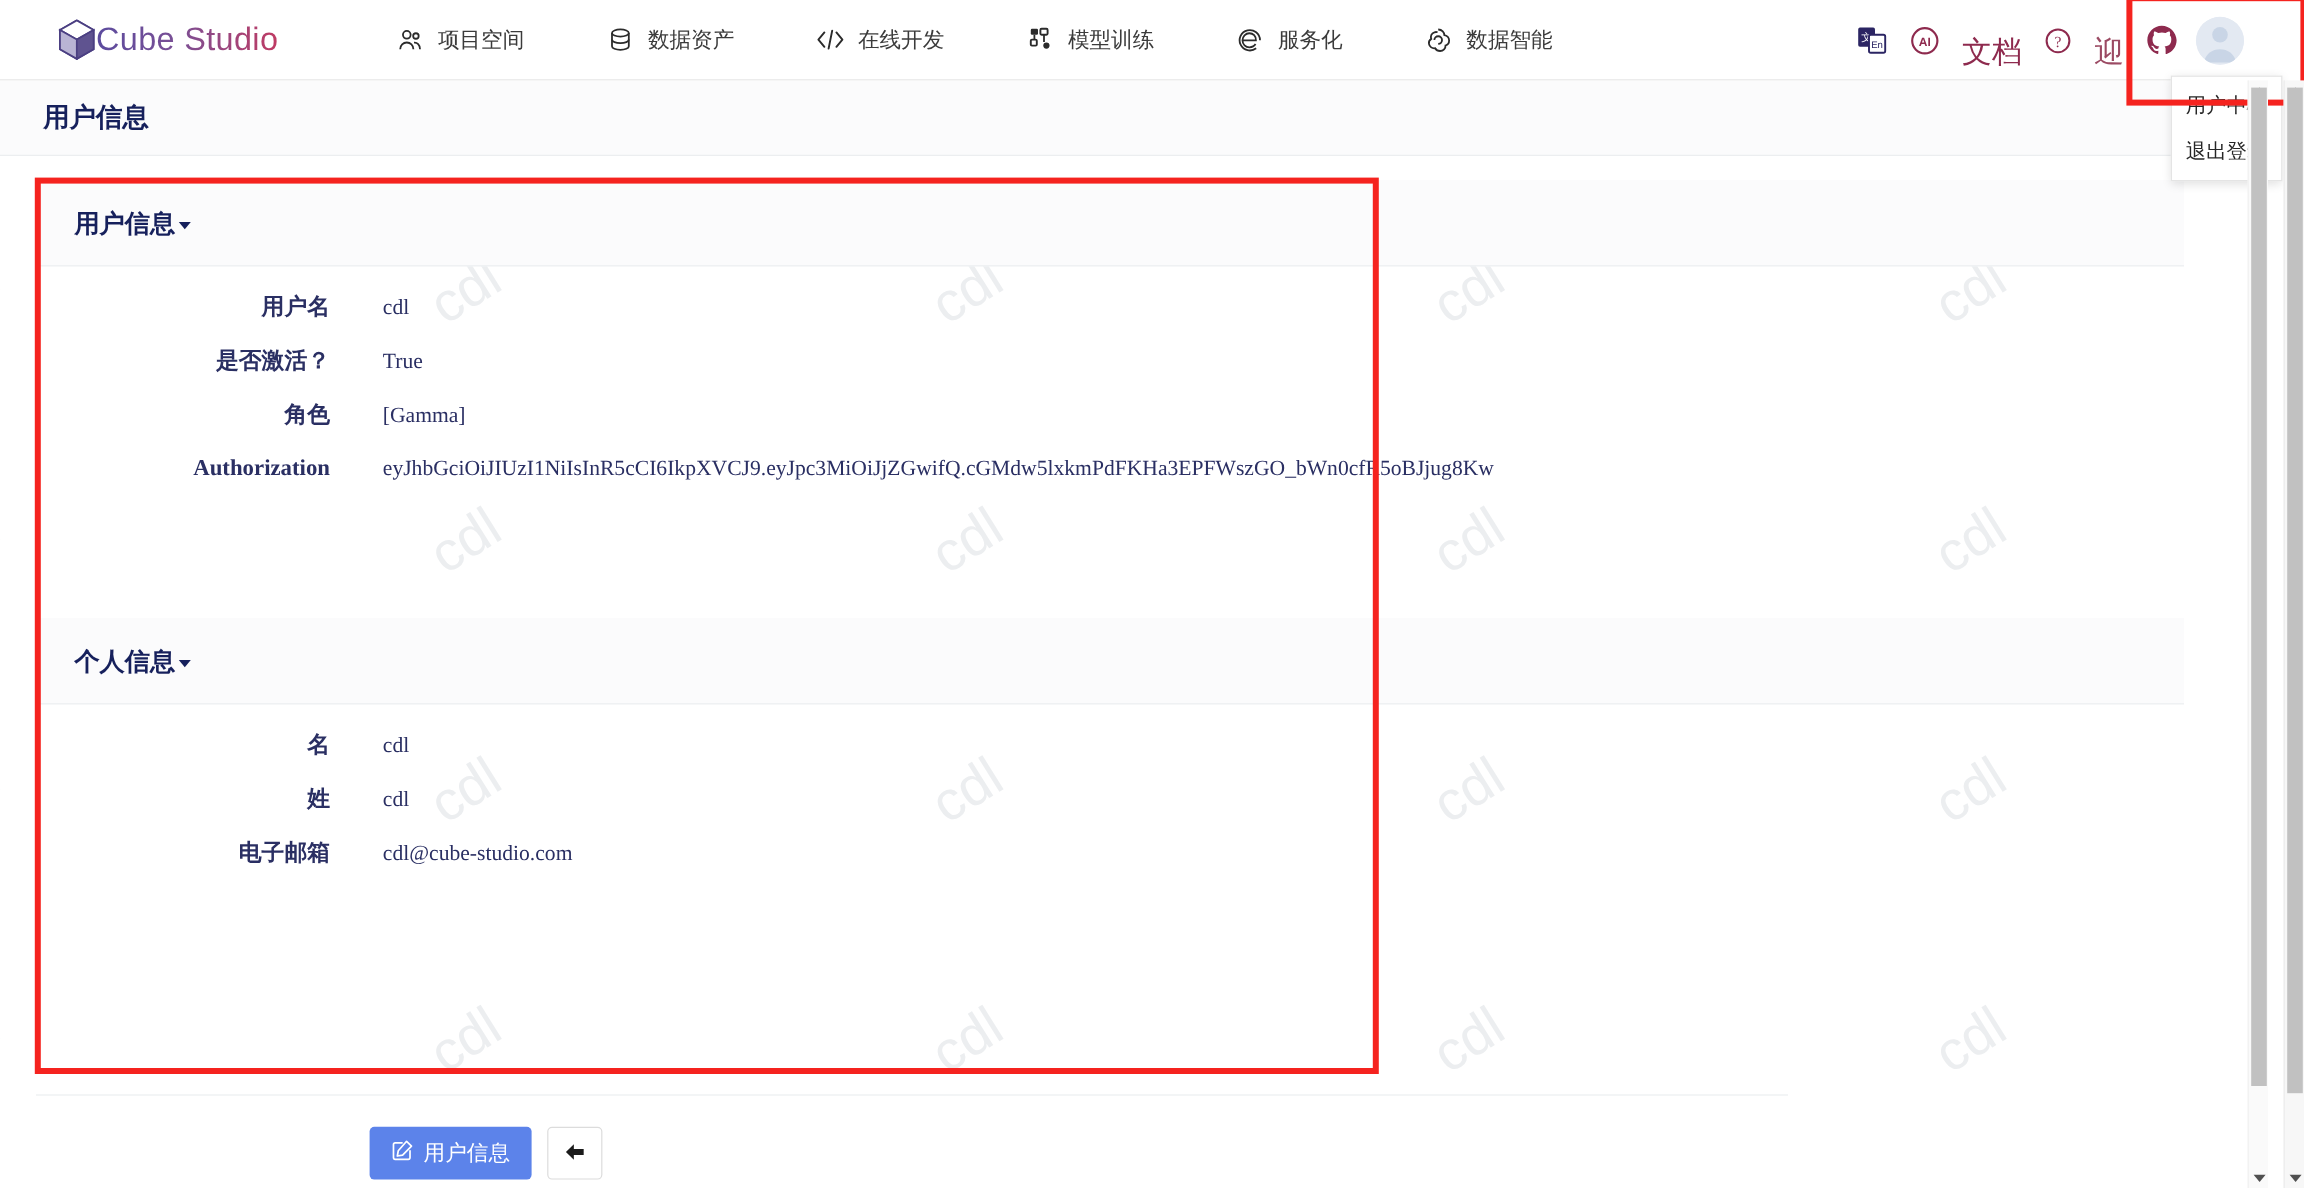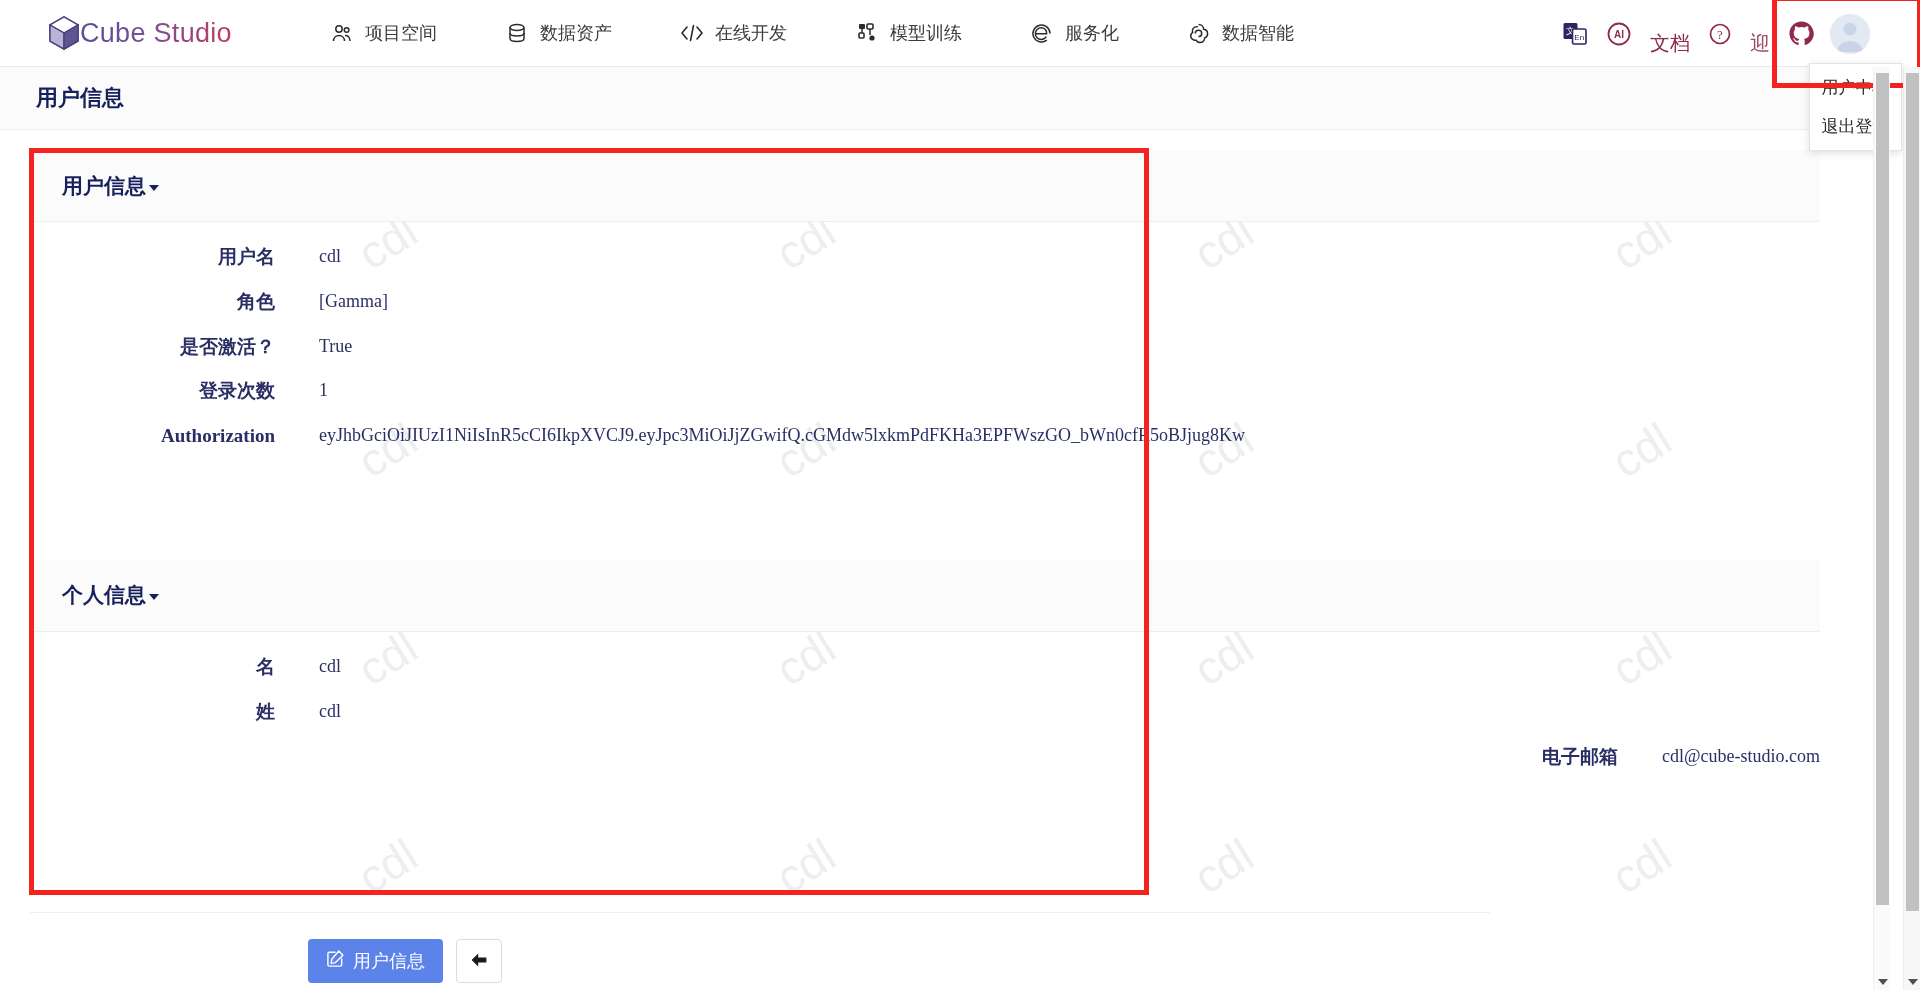--- a/index.html
+++ b/index.html
@@ -73,21 +73,21 @@
   .nav-item .ni-icon svg { display:block; }
 
   .nav-right {
     position: absolute;
     right: 0; top: 0; height: 67px;
     display: flex; align-items: center;
     gap: 0;
     padding-right: 8px;
   }
   .nr-item { display:flex; align-items:center; cursor:pointer; padding: 0 9px; }
-  .nr-text { color:#8e2a4e; font-size:20px;margin-top:20px; }
+  .nr-text { color:#8e2a4e; font-size:25px;margin-top:20px; }
   .nr-text.faded { color:#9b4a63; }
   .avatar-wrap { padding: 0 12px 0 6px; }
   .avatar {
     width: 40px; height: 40px; border-radius: 50%;
     background: #e3e9f2;
     display:flex; align-items:flex-end; justify-content:center;
     overflow:hidden;
   }
 
   
@@ -152,21 +152,21 @@
     width:0;height:0;
     border-left:5px solid transparent;
     border-right:5px solid transparent;
     border-top:6px solid #16205c;
     vertical-align: middle;
     position: relative; top: 2px;
   }
 
   .fields { padding: 24px 0 26px 0; background: transparent; }
   .frow { display:flex; align-items:flex-start; margin-bottom: 22px; }
-  .frow:last-child { margin-bottom: 16px; justify-content: flex-end; }
+  .frow:last-child { margin-bottom: 16px; }
   .flabel {
     width: 245px;
     text-align: right;
     font-family: "Liberation Serif", serif;
     font-size: 19px;
     color: #2a2f63;
     font-weight: 700;
     padding-right: 0;
     line-height: 1.2;
   }
@@ -433,30 +433,26 @@
     <div class="section-head">
       <span class="st">用户信息</span>
         <span class="caret"></span>
     </div>
     <div class="fields">
       <div class="frow">
         <div class="flabel">用户名</div>
         <div class="fvalue">cdl</div>
       </div>
       <div class="frow">
+        <div class="flabel">是否激活？</div>
+        <div class="fvalue">True</div>
+      </div>
+      <div class="frow">
         <div class="flabel">角色</div>
         <div class="fvalue">[Gamma]</div>
-      </div>
-      <div class="frow">
-        <div class="flabel">是否激活？</div>
-        <div class="fvalue">True</div>
-      </div>
-      <div class="frow">
-        <div class="flabel">登录次数</div>
-        <div class="fvalue">1</div>
       </div>
       <div class="frow">
         <div class="flabel">Authorization</div>
         <div class="fvalue">eyJhbGciOiJIUzI1NiIsInR5cCI6IkpXVCJ9.eyJpc3MiOiJjZGwifQ.cGMdw5lxkmPdFKHa3EPFWszGO_bWn0cfR5oBJjug8Kw</div>
       </div>
       <div class="spacer-block"></div>
     </div>
 
     <div class="section-head">
       <span class="st">个人信息</span>

